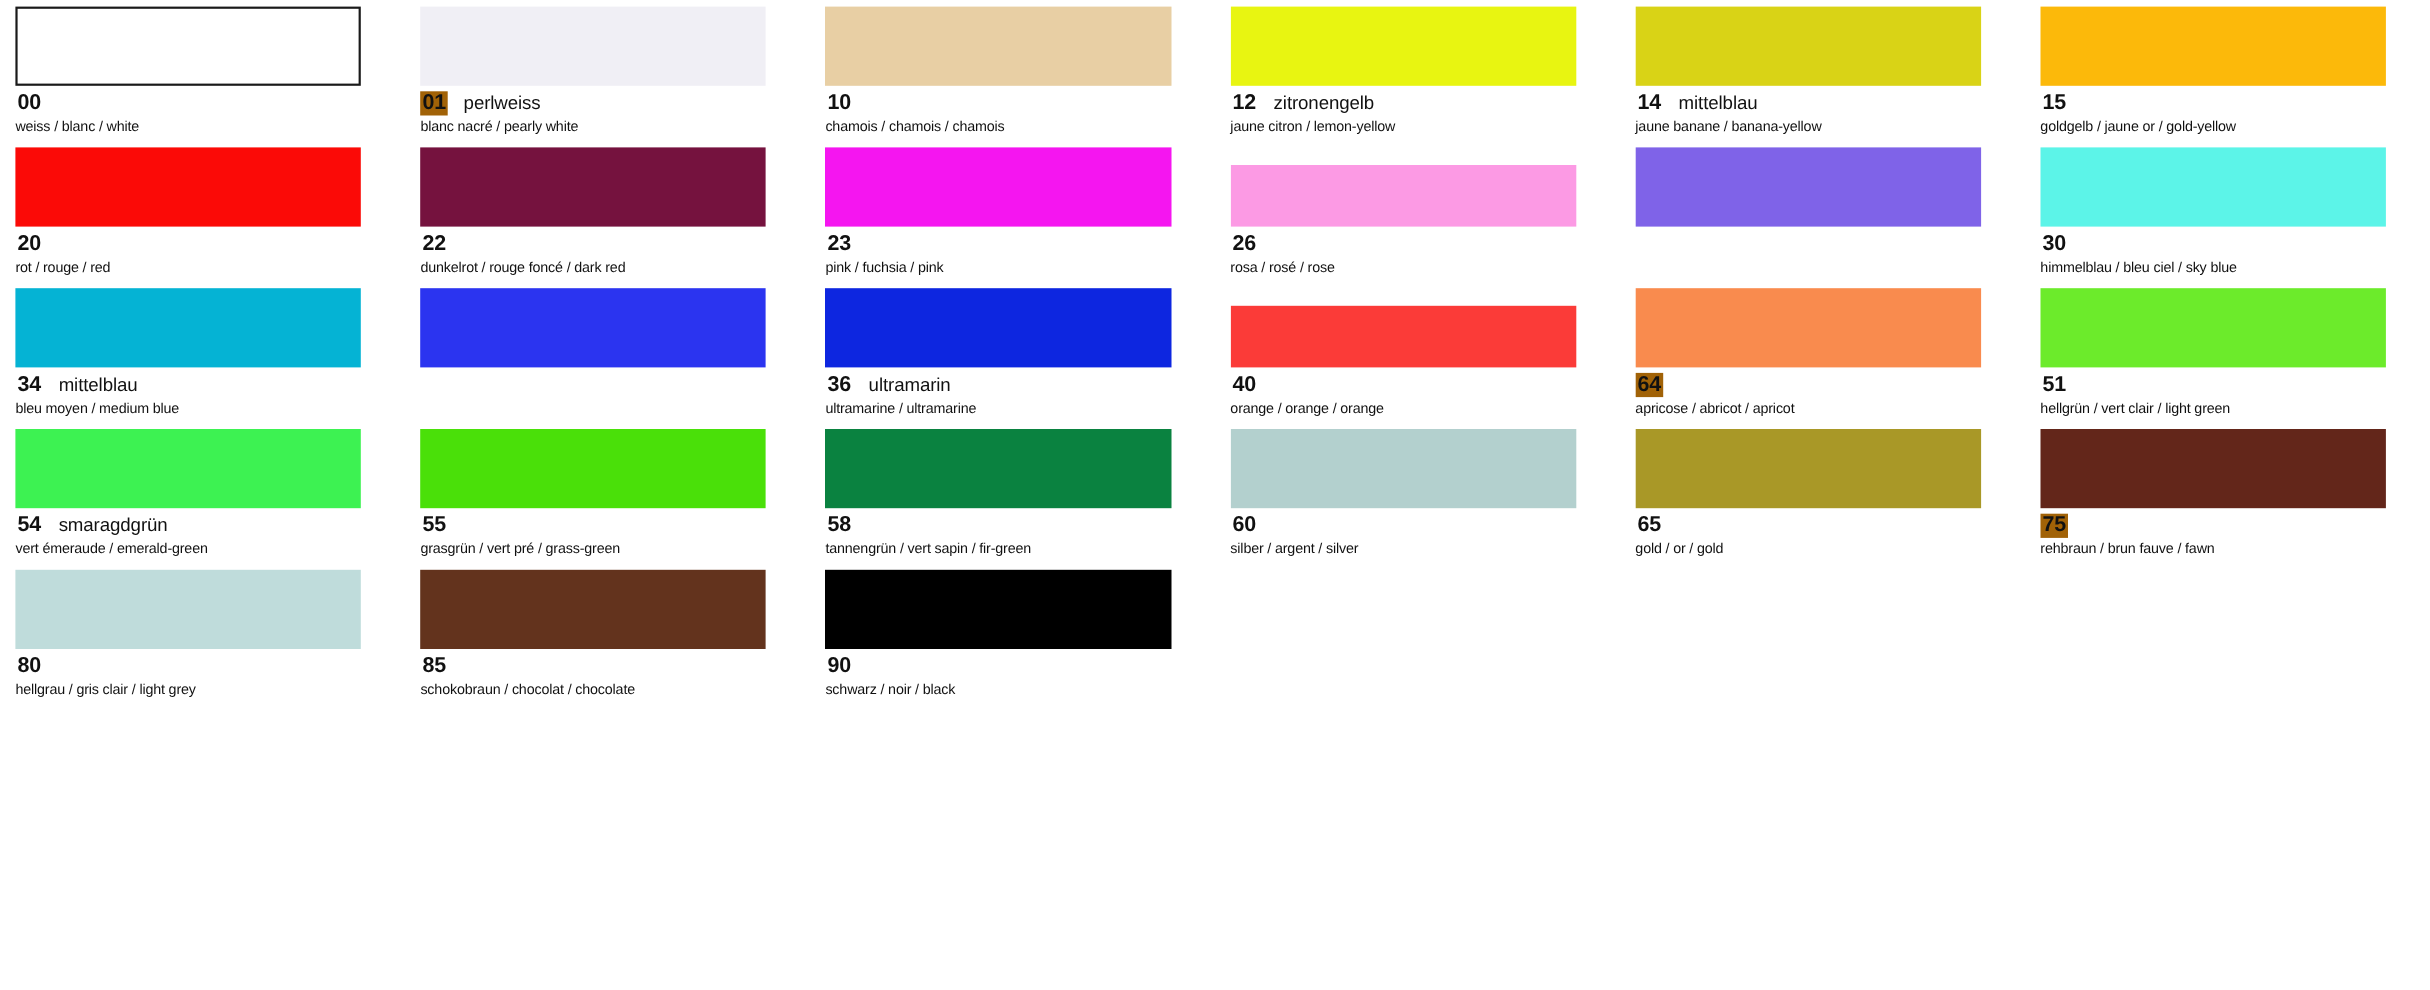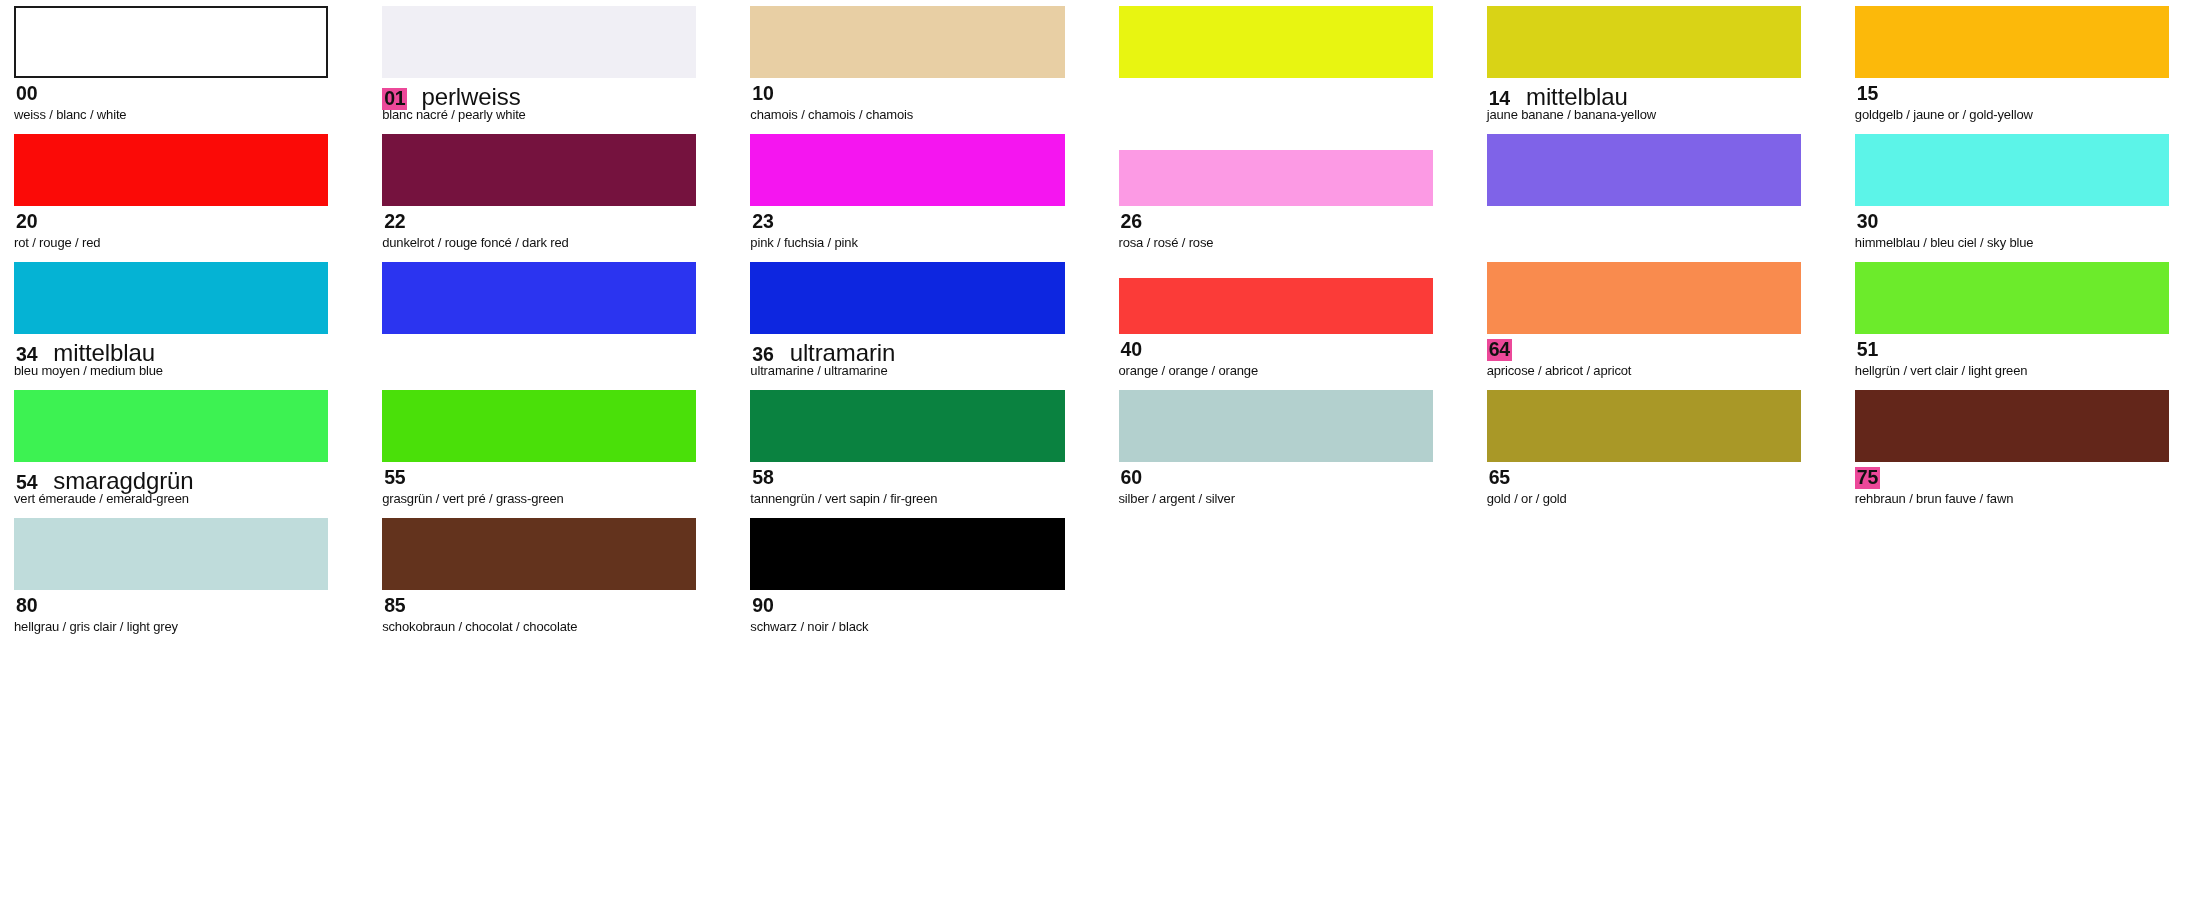--- a/index.html
+++ b/index.html
@@ -81,25 +81,25 @@
   .code {
     font-weight: bold;
     font-size: 19.5px;
     color: #111111;
     letter-spacing: -0.2px;
     padding: 1px 2px 1px 2px;
     line-height: 1;
   }
 
   .code.hl {
-    background: #ec4899;
+    background: #a16207;
   }
 
   .gername {
-    font-size: 24px;
+    font-size: 17px;
     color: #111111;
     margin-left: 14px;
     letter-spacing: -0.1px;
   }
 
   .line2 {
     font-size: 13px;
     color: #111111;
     white-space: nowrap;
     letter-spacing: -0.15px;
@@ -143,20 +143,27 @@
           <div class="line1">
             <span class="code">10</span>
           </div>
           <div class="line2">chamois / chamois  / chamois</div>
         </div>
       </div>
       <div class="cell">
         <div class="swatch-wrap">
           <div class="swatch" title="jaune citron / lemon-yellow" style="background: rgb(232, 245, 17);"></div>
         </div>
+        <div class="labels">
+          <div class="line1">
+            <span class="code">12</span>
+            <span class="gername">zitronengelb</span>
+          </div>
+          <div class="line2">jaune citron / lemon-yellow</div>
+        </div>
       </div>
       <div class="cell">
         <div class="swatch-wrap">
           <div class="swatch" title="jaune banane / banana-yellow" style="background: rgb(217, 211, 22);"></div>
         </div>
         <div class="labels">
           <div class="line1">
             <span class="code">14</span>
             <span class="gername">mittelblau</span>
           </div>

